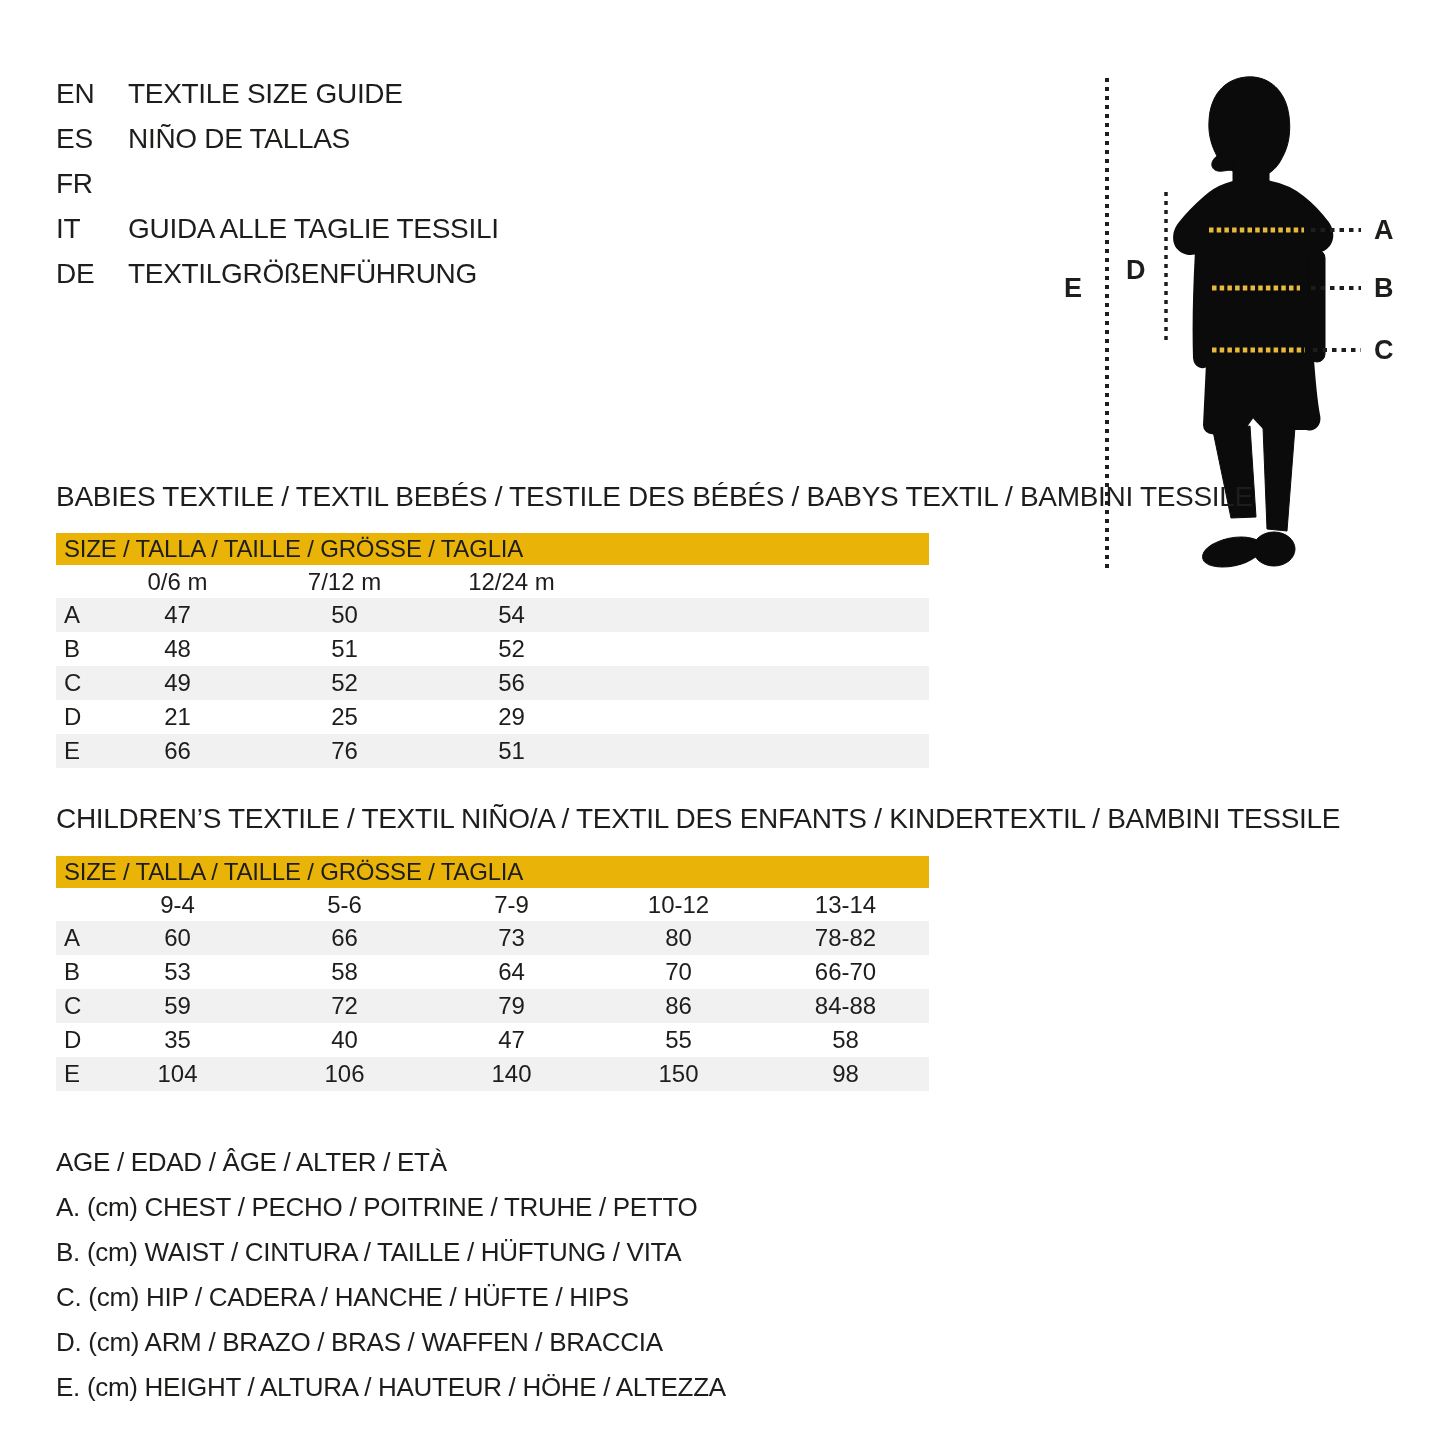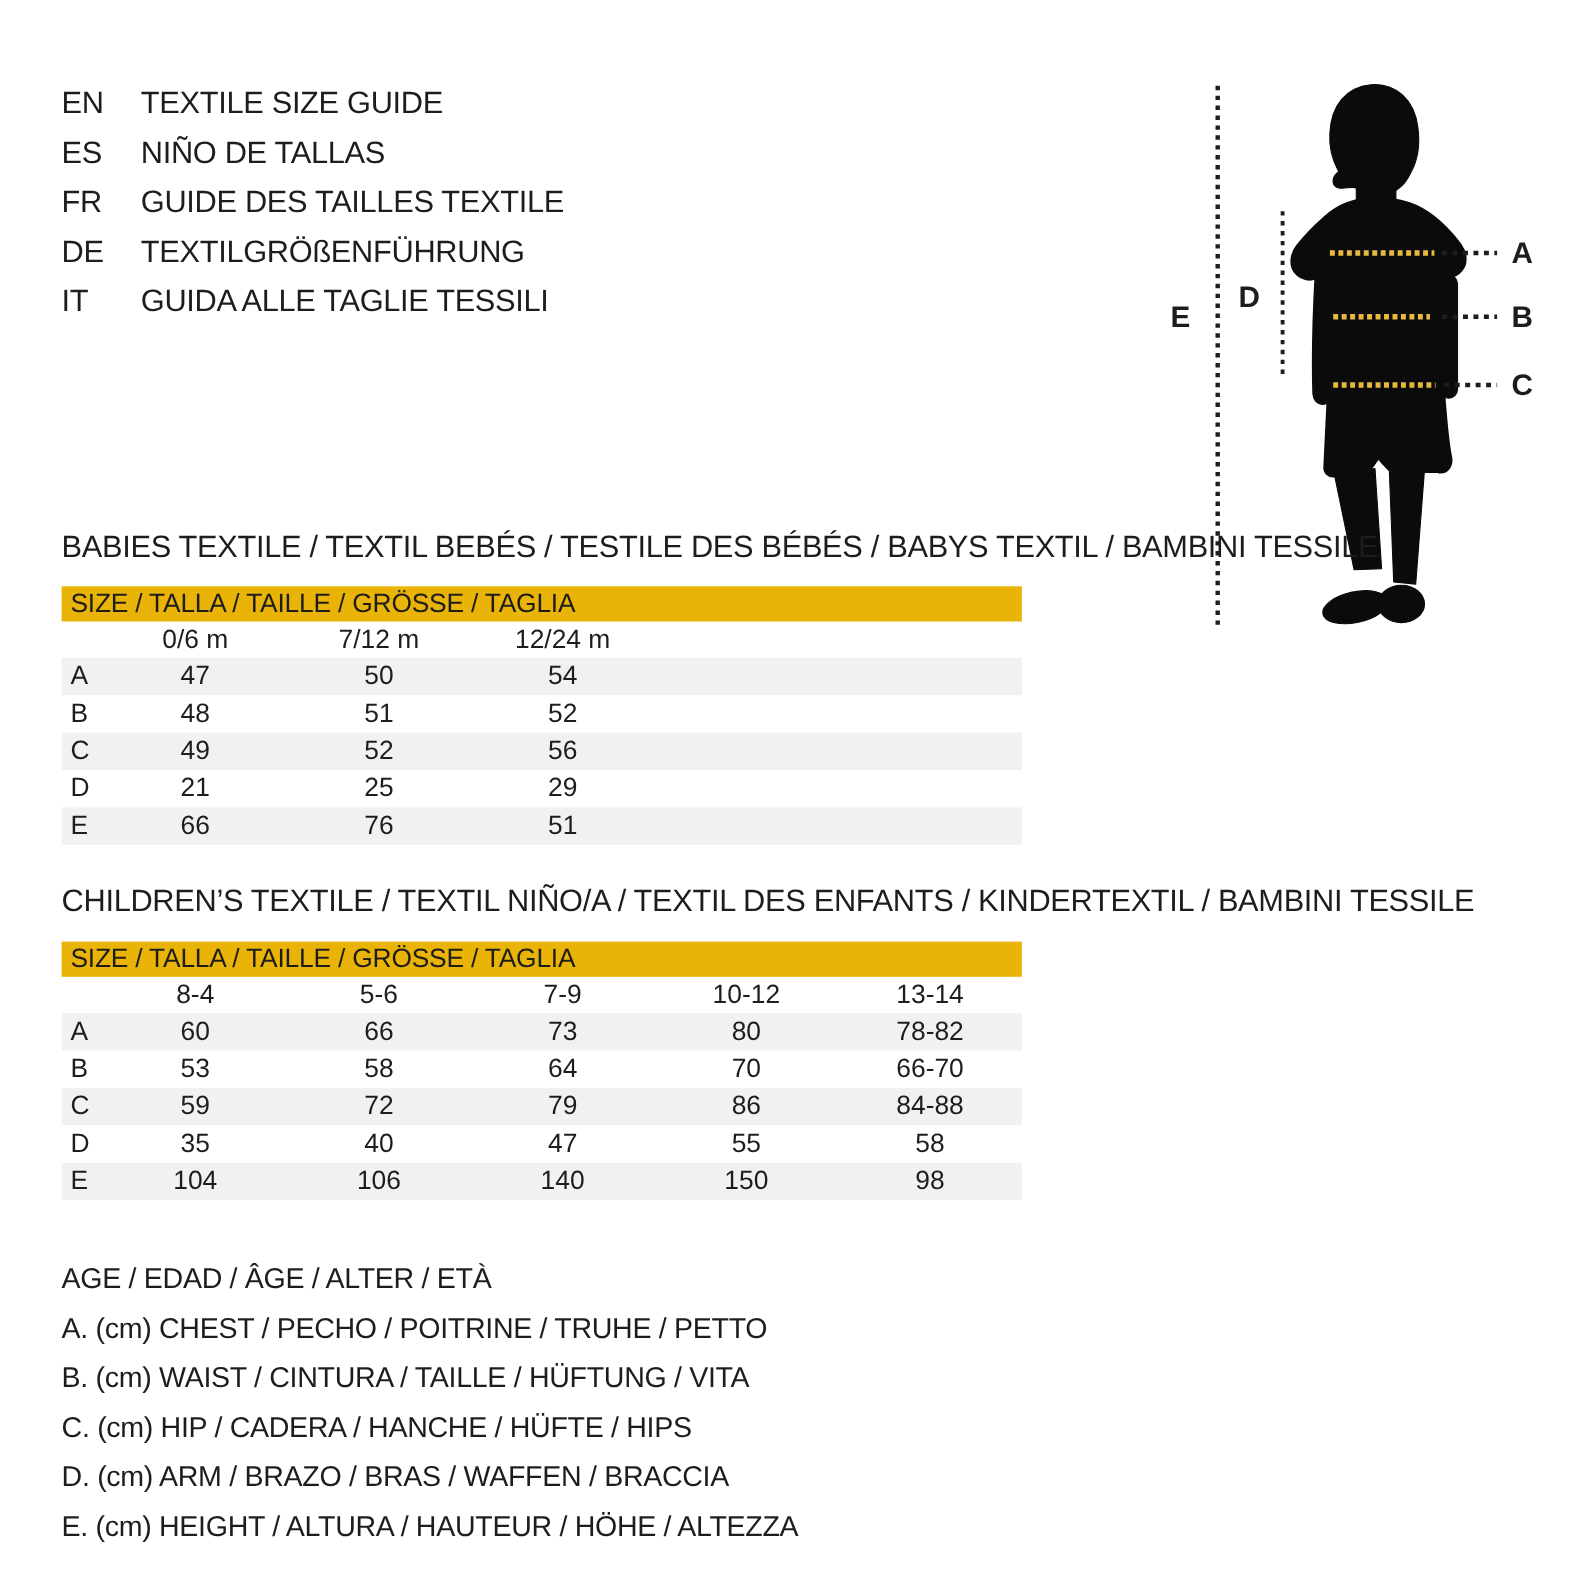--- a/index.html
+++ b/index.html
@@ -68,29 +68,28 @@
     <div class="lang-row">
       <span class="lang-code">EN</span>
       <span class="lang-title">TEXTILE SIZE GUIDE</span>
     </div>
     <div class="lang-row">
       <span class="lang-code">ES</span>
       <span class="lang-title">NIÑO DE TALLAS</span>
     </div>
     <div class="lang-row">
       <span class="lang-code">FR</span>
-      <span class="lang-title">GUIDE DES TAILLES TEXTILE</span>
+    </div>
+    <div class="lang-row">
+      <span class="lang-code">IT</span>
+      <span class="lang-title">GUIDA ALLE TAGLIE TESSILI</span>
     </div>
     <div class="lang-row">
       <span class="lang-code">DE</span>
       <span class="lang-title">TEXTILGRÖßENFÜHRUNG</span>
-    </div>
-    <div class="lang-row">
-      <span class="lang-code">IT</span>
-      <span class="lang-title">GUIDA ALLE TAGLIE TESSILI</span>
     </div>
   </div>
 
   <svg class="fig-svg" viewBox="0 0 340 510" xmlns="http://www.w3.org/2000/svg">
 
     <line x1="47" y1="13" x2="47" y2="505" stroke="#1d1d1b" stroke-width="4" stroke-dasharray="4 5"></line>
 
     <line x1="106" y1="127" x2="106" y2="280" stroke="#1d1d1b" stroke-width="3.5" stroke-dasharray="4 5"></line>
 
     <g fill="#0b0b0b" stroke="#0b0b0b" stroke-linejoin="round">
@@ -161,21 +160,21 @@
       <span class="tcell">51</span>
     </div>
   </div>
 
   <div class="section-title children-title">CHILDREN’S TEXTILE / TEXTIL NIÑO/A / TEXTIL DES ENFANTS / KINDERTEXTIL / BAMBINI TESSILE</div>
 
   <div class="size-table children-table">
     <div class="size-bar">SIZE / TALLA / TAILLE / GRÖSSE / TAGLIA</div>
     <div class="trow thead">
       <span class="tlabel"></span>
-      <span class="tcell">8-4</span>
+      <span class="tcell">9-4</span>
       <span class="tcell">5-6</span>
       <span class="tcell">7-9</span>
       <span class="tcell">10-12</span>
       <span class="tcell">13-14</span>
     </div>
     <div class="trow stripe">
       <span class="tlabel">A</span>
       <span class="tcell">60</span>
       <span class="tcell">66</span>
       <span class="tcell">73</span>

